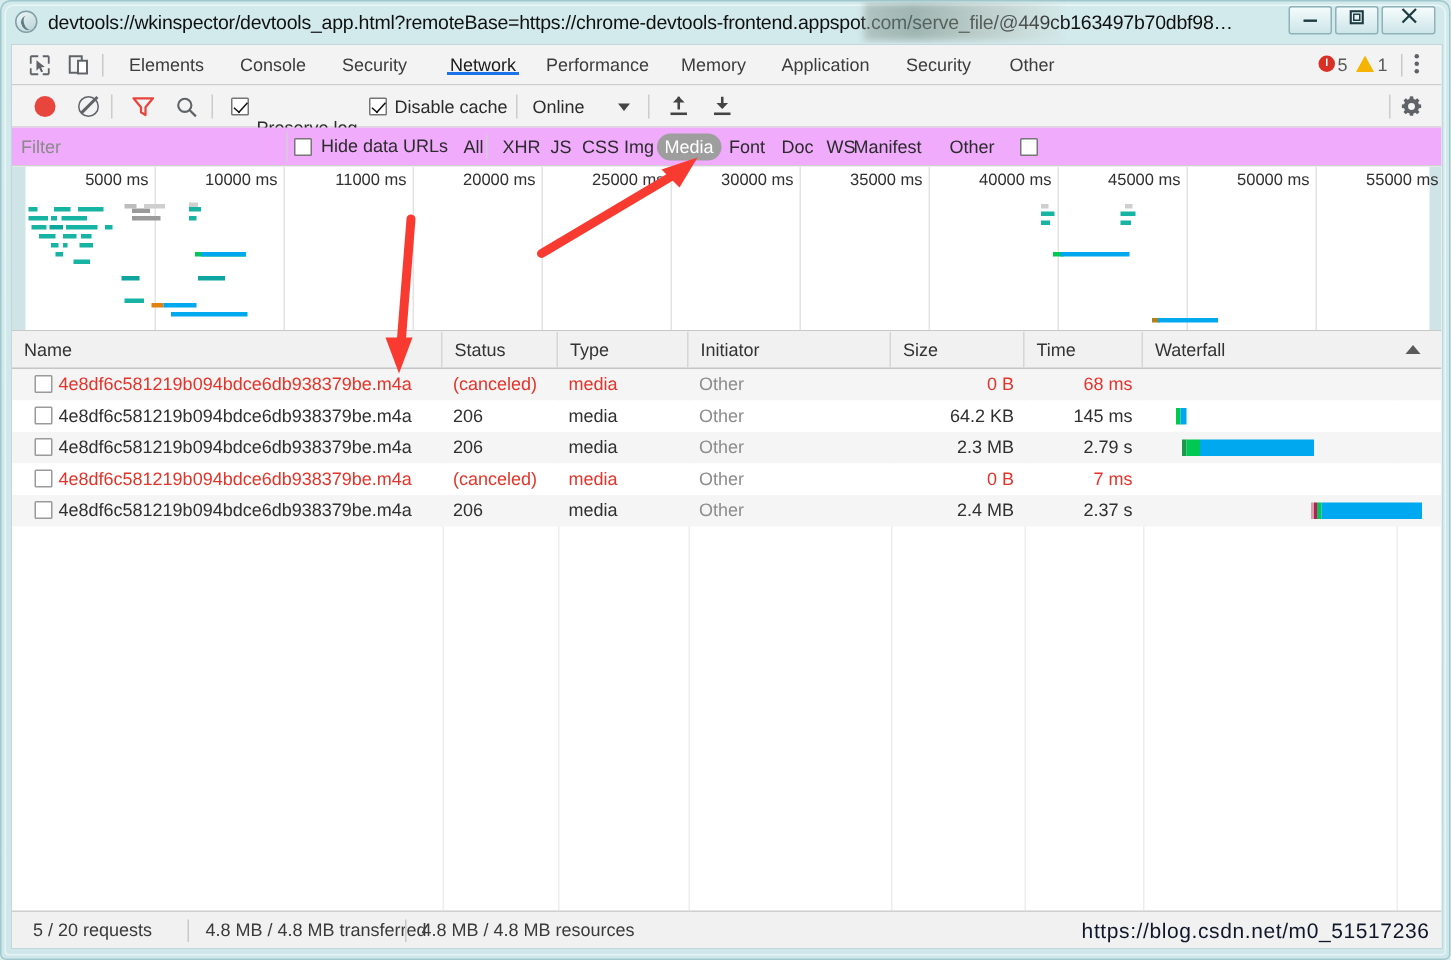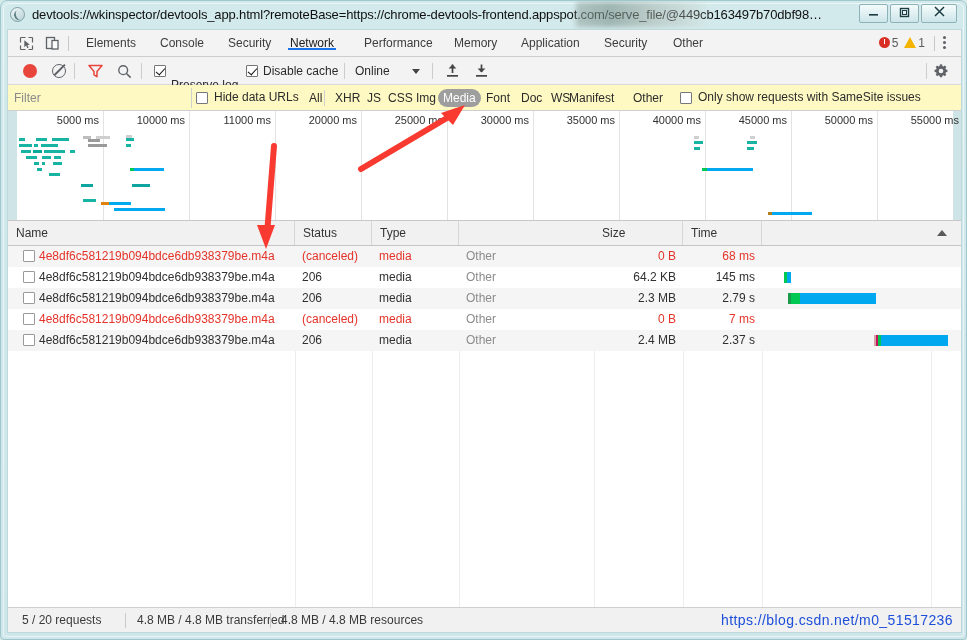--- a/index.html
+++ b/index.html
@@ -201,21 +201,21 @@
   }
   .arrow-icn{ position:absolute; top:6px; width:15px; height:16px; cursor:pointer; }
   #gear{
     position:absolute; right:12px; top:6px; width:16px;height:16px; cursor:pointer;
   }
 
   
   #filterrow{
     position:absolute; left:0; top:55px;
     width:953px; height:26px;
-    background:#fef9c3;
+    background:#f0abfc;
     border-bottom:1px solid #d0d0d0;
   }
   #filter-input{
     position:absolute; left:6px; top:3px;
     width:172px; height:20px;
     border:none; outline:none; background:transparent;
     font-size:12px; color:#333;
     font-family:"Liberation Sans", sans-serif;
   }
   #filter-input::placeholder{ color:#8a8a8a; }
@@ -305,21 +305,21 @@
   
   #statusbar{
     position:absolute; left:0; bottom:0; width:953px; height:25px;
     background:#f1f1f1; border-top:1px solid #cfcfcf;
     font-size:12px; color:#3a3a3a;
   }
   .stat{ position:absolute; top:0; height:25px; line-height:25px; white-space:nowrap;}
   .statsep{ position:absolute; top:5px; width:1px; height:15px; background:#c9c9c9;}
   #watermark{
     position:absolute; right:8px; top:0; height:25px; line-height:25px;
-    font-size:14px; color:#1d4ed8; white-space:nowrap;
+    font-size:14px; color:#0f172a; white-space:nowrap;
     letter-spacing:.4px;
   }
 
   
   #annotations{
     position:absolute; left:0; top:0; width:967px; height:640px;
     pointer-events:none;
   }
 </style>
 </head>
@@ -362,21 +362,21 @@
         <svg width="17" height="17" viewBox="0 0 17 17">
           <rect x="2.5" y="2.5" width="8" height="11" fill="none" stroke="#5f6368" stroke-width="1.3"></rect>
           <rect x="8" y="5.5" width="6" height="8.5" fill="#fff" stroke="#5f6368" stroke-width="1.3"></rect>
         </svg>
       </span>
       <div id="tab-sep"></div>
 
       <div class="tab" style="left:70px">Elements</div>
       <div class="tab" style="left:144px">Console</div>
       <div class="tab" style="left:212px">Security</div>
-      <div class="tab active" style="left:274px">Network</div>
+      <div class="tab active" style="left:284px">Network</div>
       <div class="tab" style="left:348px">Performance</div>
       <div class="tab" style="left:438px">Memory</div>
       <div class="tab" style="left:505px">Application</div>
       <div class="tab" style="left:588px">Security</div>
       <div class="tab" style="left:657px">Other</div>
 
       <div id="err-warn">
         <span class="badge-err-dot"></span><span>5</span><span class="badge-warn-tri"></span><span>1</span>
       </div>
       <div id="err-warn-sep"></div>
@@ -452,21 +452,20 @@
       <span class="ftype" style="left:375px">CSS</span>
       <span class="ftype" style="left:403px">Img</span>
       <span class="ftype sel" style="left:430px">Media</span>
       <span class="ftype" style="left:473px">Font</span>
       <span class="ftype" style="left:508px">Doc</span>
       <span class="ftype" style="left:538px">WS</span>
       <span class="ftype" style="left:556px">Manifest</span>
       <span class="ftype" style="left:620px">Other</span>
 
       <span class="chk" id="samesite-chk"></span>
-      <span class="toollabel" id="samesite-lbl">Only show requests with SameSite issues</span>
     </div>
 
     <div id="overview">
       <div id="ov-left-handle"></div>
       <div id="ov-right-handle"></div>
 
       <div class="ov-tick" style="left:95px"></div>
       <div class="ov-tick" style="left:181px"></div>
       <div class="ov-tick" style="left:267px"></div>
       <div class="ov-tick" style="left:353px"></div>
@@ -544,22 +543,24 @@
 
       <div class="ovbar" style="left:760px;top:101px;width:5px;background:#b08020"></div>
       <div class="ovbar" style="left:764px;top:101px;width:40px;background:#00a8f0"></div>
     </div>
 
     <div id="table">
       <div id="thead">
         <div class="th" style="left:0px;width:287px">Name</div>
         <div class="th" style="left:287px;width:77px">Status</div>
         <div class="th" style="left:364px;width:87px">Type</div>
+        <div class="th" style="left:451px;width:135px">Initiator</div>
         <div class="th" style="left:586px;width:89px">Size</div>
         <div class="th" style="left:675px;width:79px">Time</div>
+        <div class="th" style="left:754px;width:199px;border-right:none">Waterfall</div>
         <div id="sort-caret"></div>
       </div>
 
       <div class="colline" style="left:287px"></div>
       <div class="colline" style="left:364px"></div>
       <div class="colline" style="left:451px"></div>
       <div class="colline" style="left:586px"></div>
       <div class="colline" style="left:675px"></div>
       <div class="colline" style="left:754px"></div>
       <div class="colline" style="left:923px"></div>

